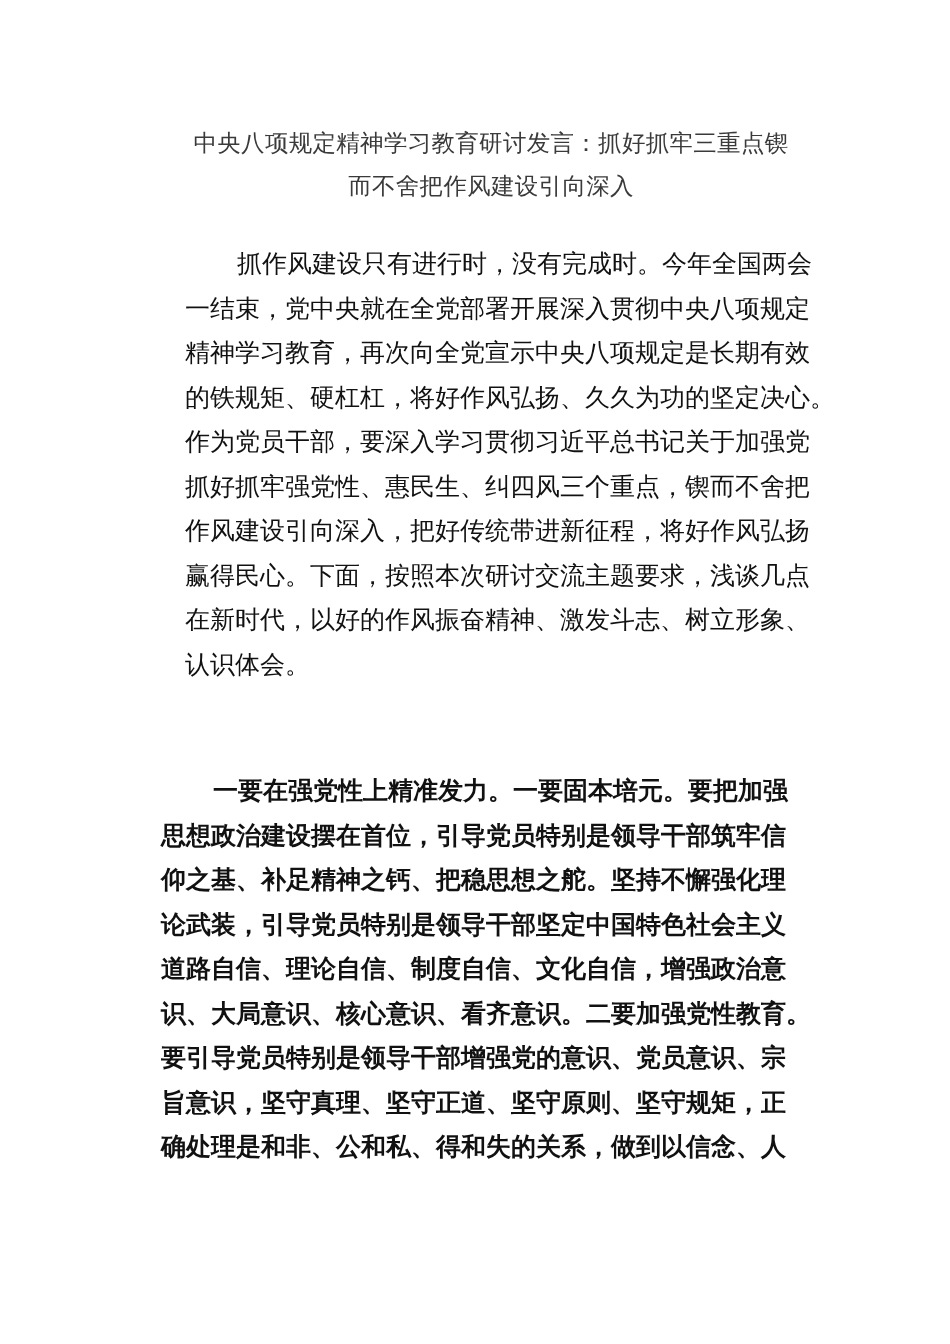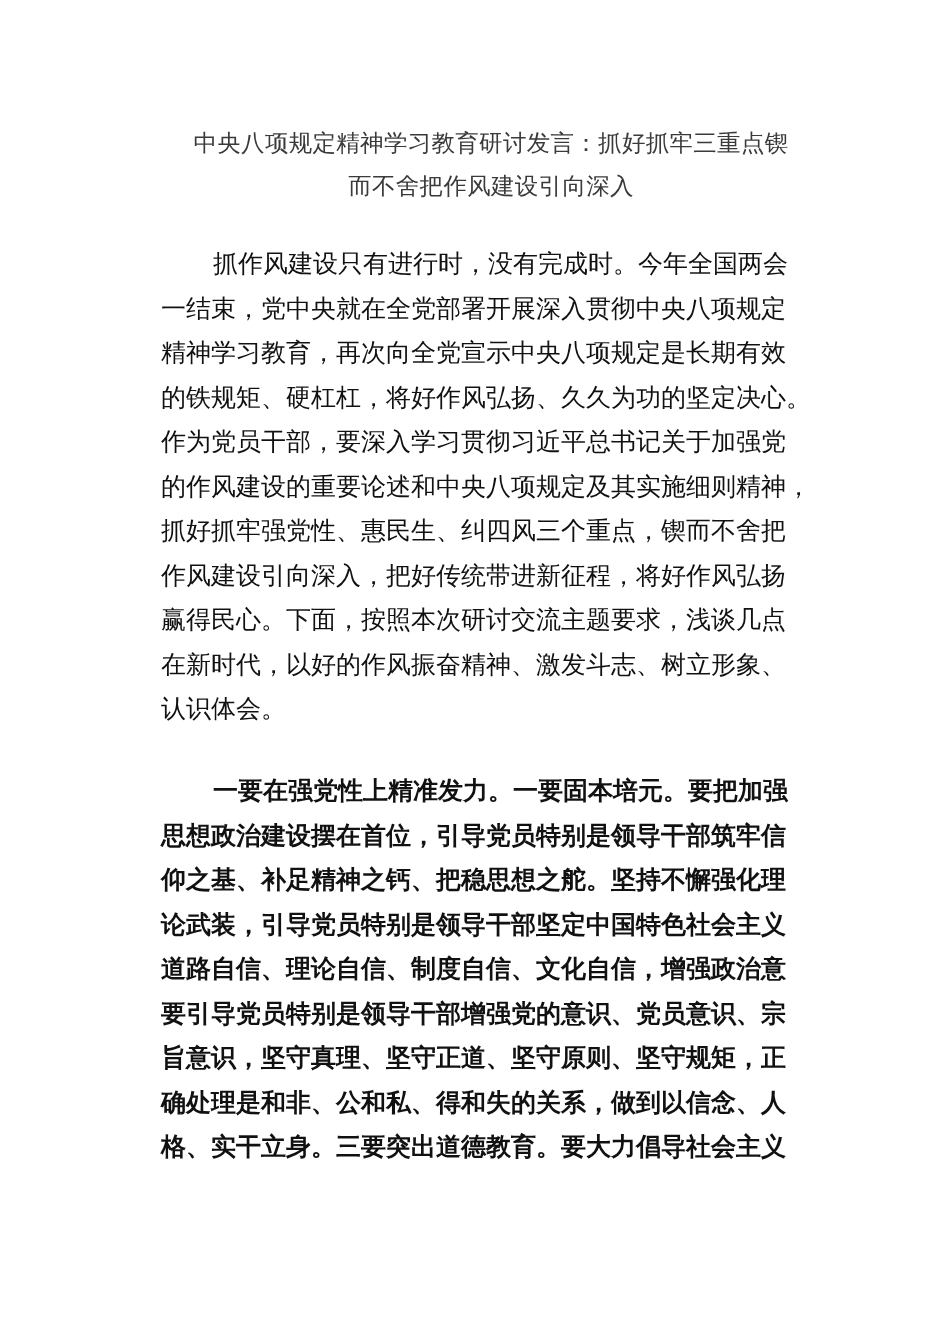--- a/index.html
+++ b/index.html
@@ -57,39 +57,38 @@
 </head>
 <body>
 
 <div class="page">
 
   <div class="title">
     <span class="title-line">中央八项规定精神学习教育研讨发言：抓好抓牢三重点锲</span>
     <span class="title-line">而不舍把作风建设引向深入</span>
   </div>
 
-  <div class="para" style="top:242px;">
+  <div class="para" style="top:242px;margin-left:24px;">
     <span class="line indent">抓作风建设只有进行时，没有完成时。今年全国两会</span>
     <span class="line">一结束，党中央就在全党部署开展深入贯彻中央八项规定</span>
     <span class="line">精神学习教育，再次向全党宣示中央八项规定是长期有效</span>
     <span class="line">的铁规矩、硬杠杠，将好作风弘扬、久久为功的坚定决心。</span>
     <span class="line">作为党员干部，要深入学习贯彻习近平总书记关于加强党</span>
-    <span class="line">的作风建设的重要论述和中央八项规定及其实施细则精神，</span>
     <span class="line">抓好抓牢强党性、惠民生、纠四风三个重点，锲而不舍把</span>
     <span class="line">作风建设引向深入，把好传统带进新征程，将好作风弘扬</span>
     <span class="line">赢得民心。下面，按照本次研讨交流主题要求，浅谈几点</span>
     <span class="line">在新时代，以好的作风振奋精神、激发斗志、树立形象、</span>
     <span class="line">认识体会。</span>
   </div>
 
   <div class="para" style="top:769px;font-weight:bold;">
     <span class="line indent">一要在强党性上精准发力。一要固本培元。要把加强</span>
     <span class="line">思想政治建设摆在首位，引导党员特别是领导干部筑牢信</span>
     <span class="line">仰之基、补足精神之钙、把稳思想之舵。坚持不懈强化理</span>
     <span class="line">论武装，引导党员特别是领导干部坚定中国特色社会主义</span>
     <span class="line">道路自信、理论自信、制度自信、文化自信，增强政治意</span>
+    <span class="line">识、大局意识、核心意识、看齐意识。二要加强党性教育。</span>
     <span class="line">要引导党员特别是领导干部增强党的意识、党员意识、宗</span>
     <span class="line">旨意识，坚守真理、坚守正道、坚守原则、坚守规矩，正</span>
     <span class="line">确处理是和非、公和私、得和失的关系，做到以信念、人</span>
-    <span class="line">格、实干立身。三要突出道德教育。要大力倡导社会主义</span>
   </div>
 
 </div>
 
 </body></html>

